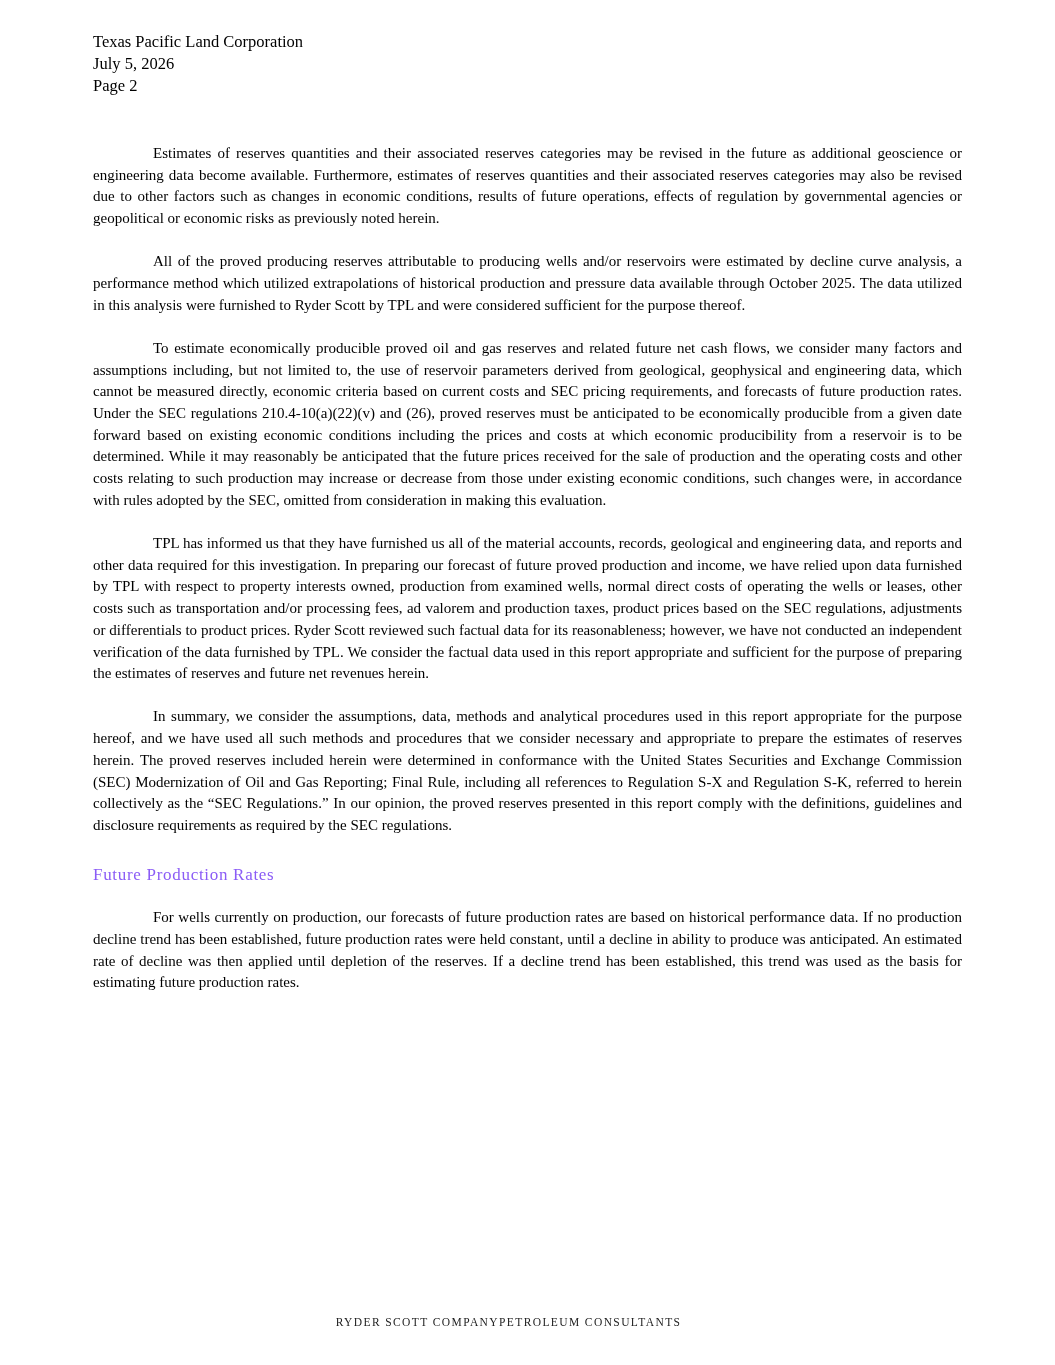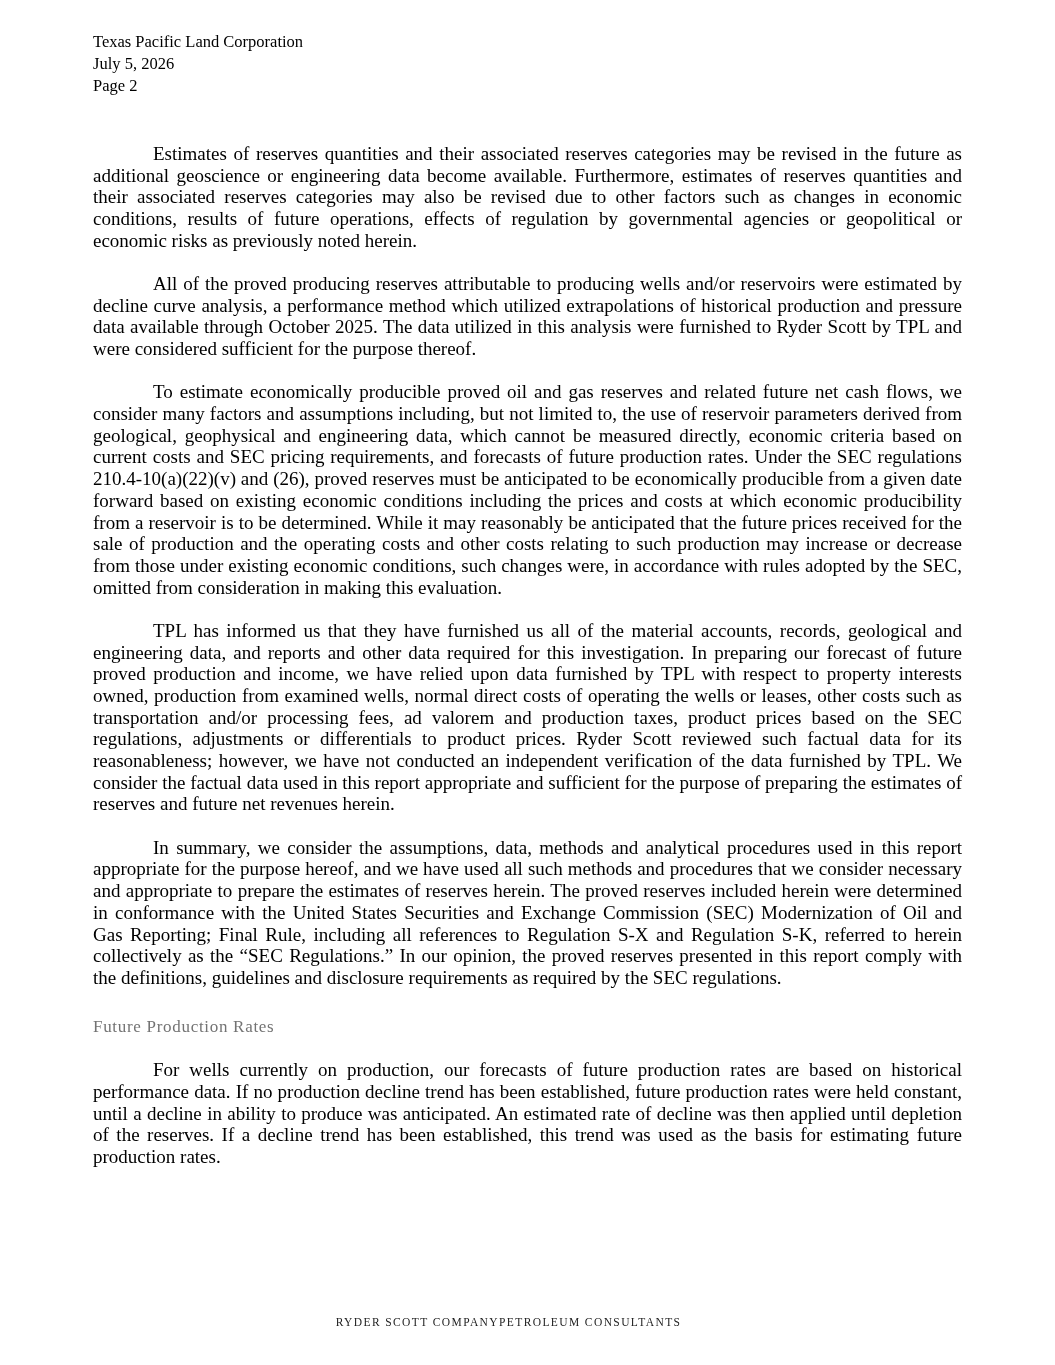--- a/index.html
+++ b/index.html
@@ -25,32 +25,32 @@
     white-space: nowrap;
   }
   .content {
     position: absolute;
     top: 143px;
     left: 93px;
     width: 869px;
   }
   .content p.body-para {
     margin: 0 0 21.5px 0;
-    font-size: 19px;
+    font-size: 15px;
     line-height: 21.7px;
     text-align: justify;
     text-indent: 60px;
   }
   .section-heading {
     margin: 27px 0 21.5px 0;
     font-size: 17px;
     line-height: 22px;
     font-weight: 400;
     letter-spacing: 0.7px;
-    color: #737373;
+    color: #8b5cf6;
   }
   .doc-footer {
     position: absolute;
     top: 1315px;
     left: 0;
     width: 100%;
     display: flex;
     justify-content: center;
     gap: 0;
     font-size: 11.5px;

